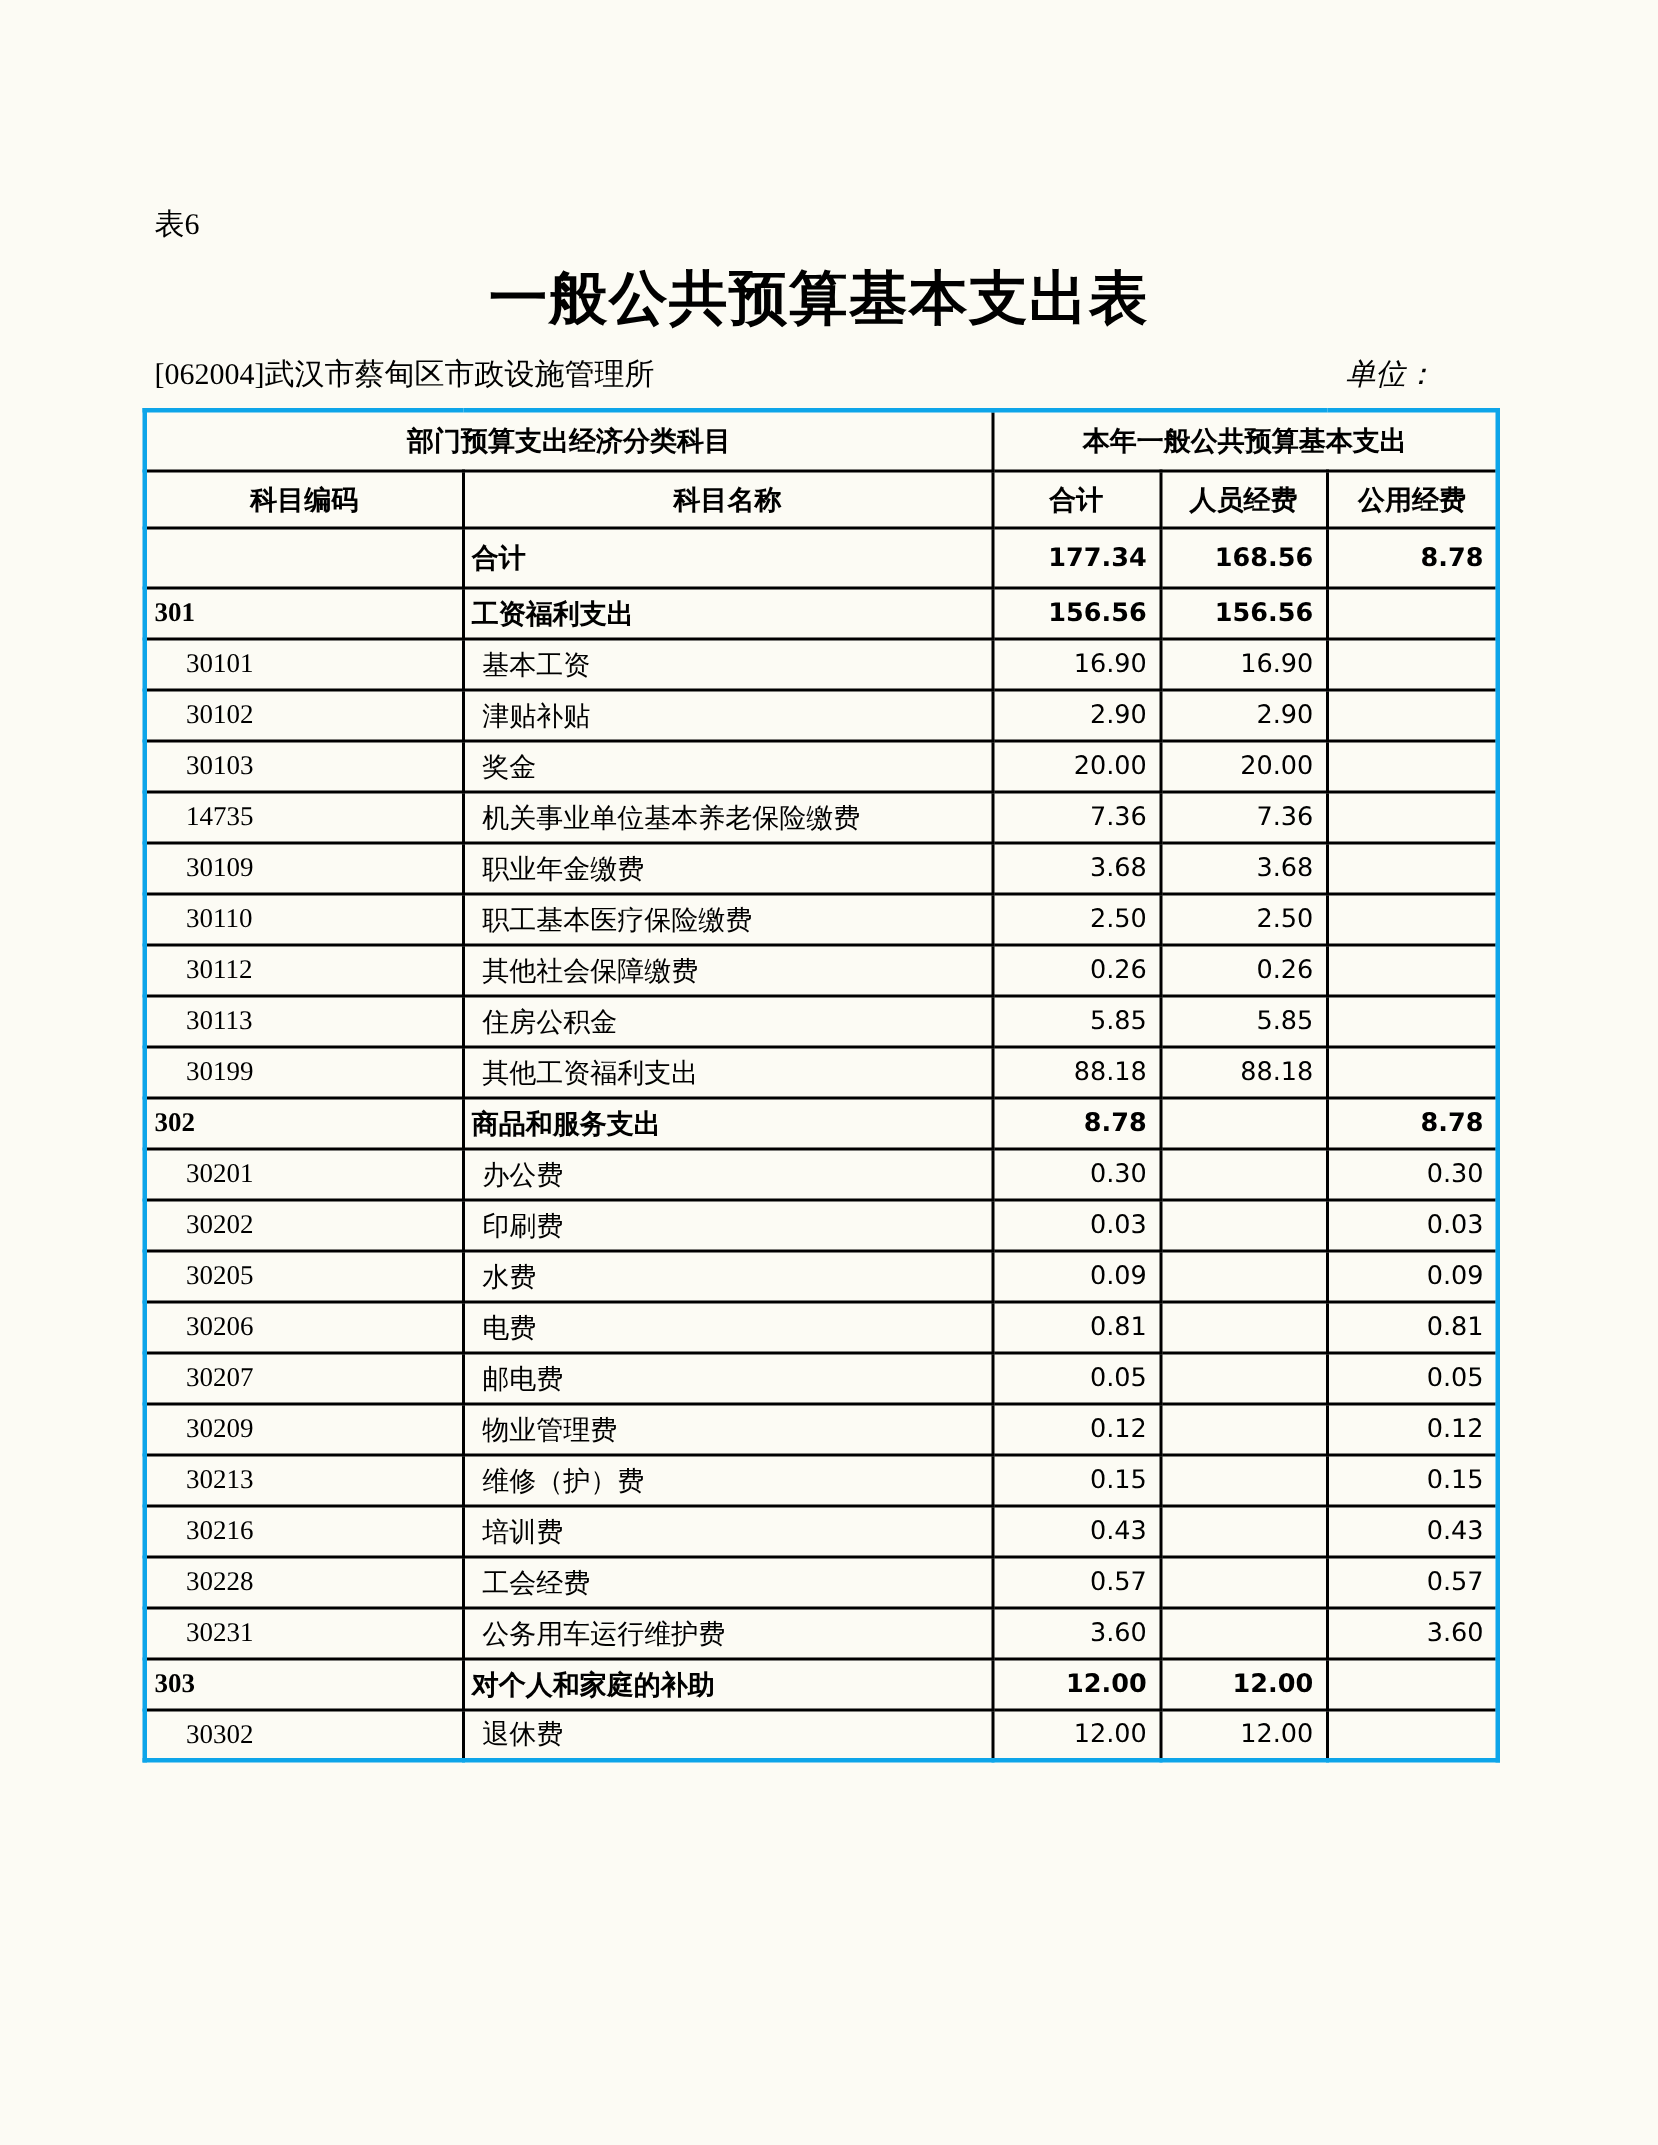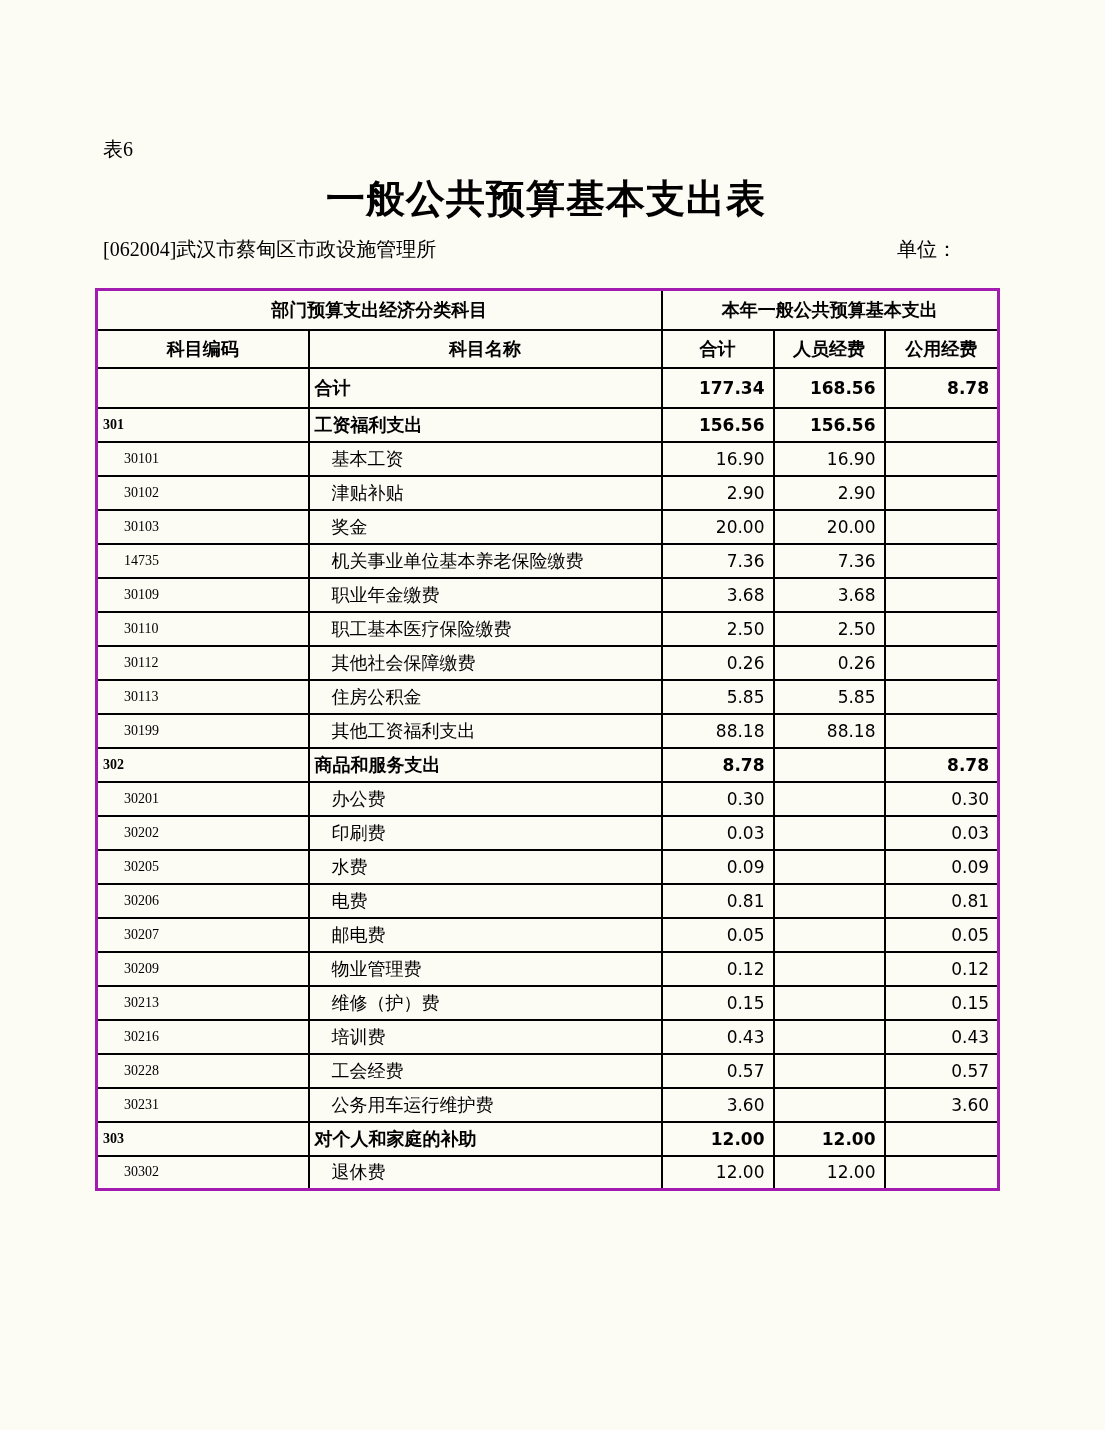--- a/index.html
+++ b/index.html
@@ -22,52 +22,52 @@
     text-align: center;
     font-size: 39px; font-weight: bold;
     letter-spacing: 1px;
   }
   .org-row {
     position: absolute; left: 95px; top: 236px; width: 902px;
     display: flex; justify-content: space-between; align-items: flex-start;
     font-size: 20px;
   }
   .org-row .org { padding-left: 8px; }
-  .org-row .unit { padding-right: 40px; }
+  .org-row .unit { padding-right: 40px; font-style: italic; }
 
   table.budget {
-    position: absolute; left: 95px; top: 288px;
+    position: absolute; left: 95px; top: 272px;
     width: 902px;
     border-collapse: collapse;
     table-layout: fixed;
-    border: 3px solid #a21caf;
+    border: 3px solid #0ea5e9;
   }
   table.budget th, table.budget td {
     border: 2px solid #000;
     overflow: hidden;
     white-space: nowrap;
   }
   thead tr.hdr1 { height: 40px; }
   thead tr.hdr2 { height: 38px; margin-top: 32px; }
   thead th {
     font-size: 18px; font-weight: bold;
     text-align: center; vertical-align: middle;
   }
   tbody tr { height: 34px; }
   tbody tr.first { height: 40px; }
   td.code {
-    font-size: 14px; text-align: left; vertical-align: middle;
+    font-size: 18px; text-align: left; vertical-align: middle;
     padding-left: 5px;
   }
   td.code.indent { padding-left: 26px; }
   td.name {
     font-size: 18px; text-align: left; vertical-align: middle;
     padding-left: 5px;
   }
-  td.name.indent { padding-left: 22px; }
+  td.name.indent { padding-left: 12px; }
   td.num {
     font-family: "DejaVu Sans", "Liberation Sans", sans-serif;
     font-size: 17px; text-align: right; vertical-align: middle;
     padding-right: 8px;
   }
   tr.bold-row td { font-weight: bold; }
 </style>
 </head>
 <body>
 

